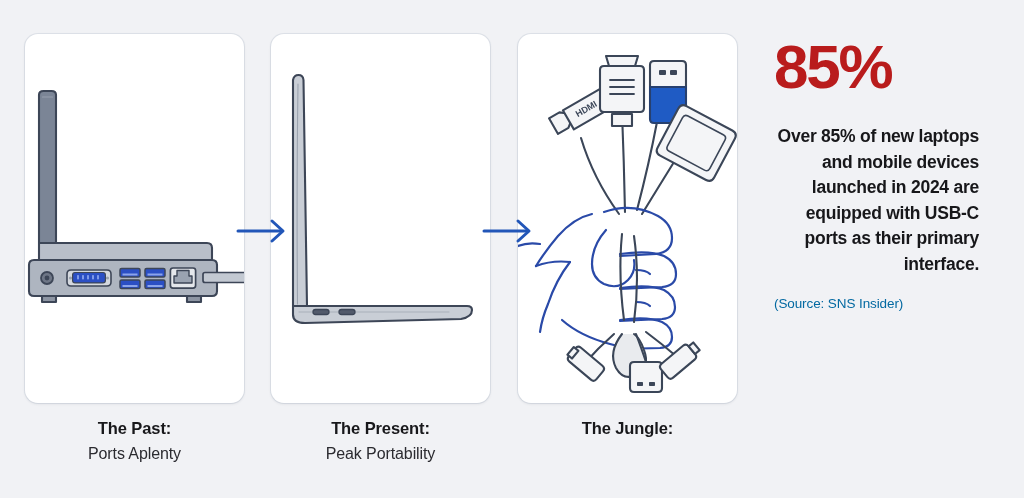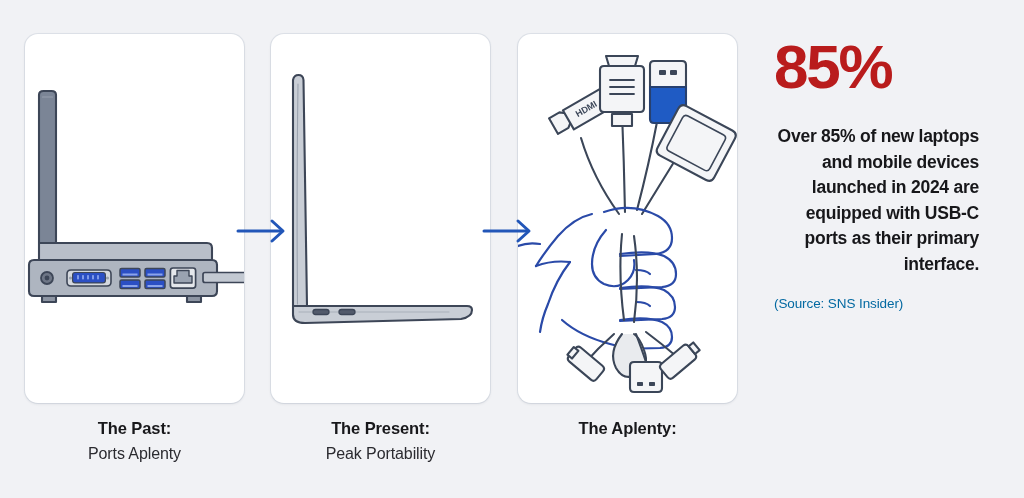--- a/index.html
+++ b/index.html
@@ -317,21 +317,21 @@
 
   <div class="caption" id="caption-2">
     <span class="caption-title">The Present:</span>
     <span class="caption-sub">Peak Portability</span>
   </div>
   <div class="caption" id="caption-1">
     <span class="caption-title">The Past:</span>
     <span class="caption-sub">Ports Aplenty</span>
   </div>
   <div class="caption" id="caption-3">
-    <span class="caption-title">The Aplenty:</span>
+    <span class="caption-title">The Jungle:</span>
   </div>
 
   <div id="stat-panel">
     <div id="stat-headline">85%</div>
     <div id="stat-body">Over 85% of new laptops and mobile devices launched in 2024 are equipped with USB-C ports as their primary interface.</div>
     <div id="stat-source">(Source: SNS Insider)</div>
   </div>
 
 </div>
 

